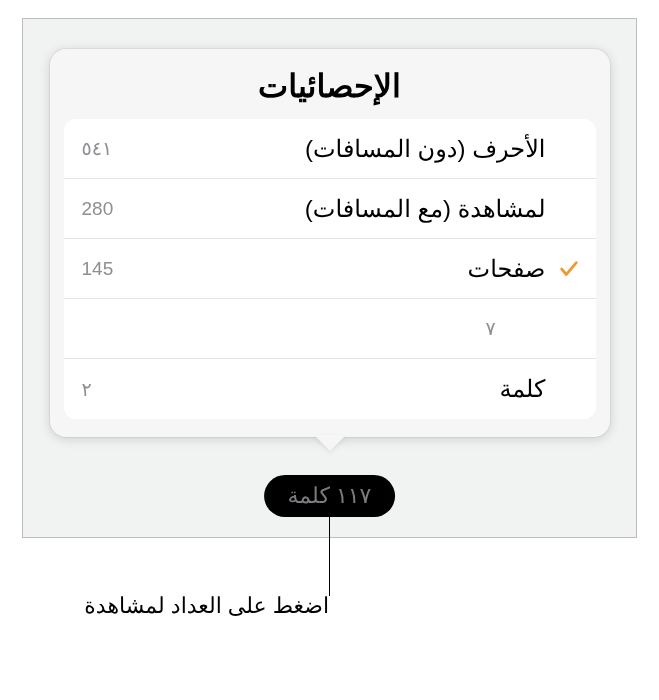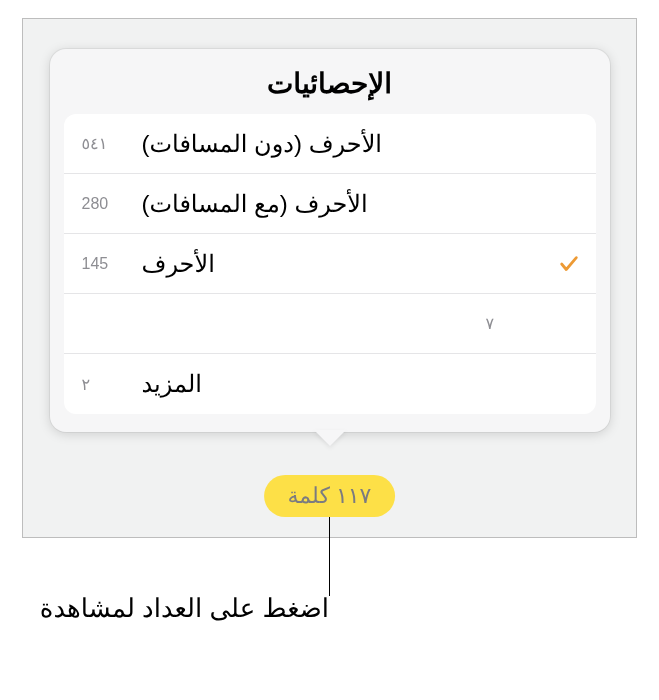--- a/index.html
+++ b/index.html
@@ -25,21 +25,21 @@
     left: 50%;
     transform: translateX(-50%);
     width: 560px;
     background: #f6f6f7;
     border-radius: 16px;
     box-shadow: 0 2px 12px rgba(0,0,0,0.15), 0 0 0 1px rgba(0,0,0,0.05);
     padding-bottom: 18px;
   }
   .popover-title {
     text-align: center;
-    font-size: 28px;
+    font-size: 32px;
     font-weight: 600;
     color: #000;
     padding: 18px 0 14px 0;
   }
   .stats-card {
     margin: 0 14px;
     background: #fff;
     border-radius: 12px;
     overflow: hidden;
   }
@@ -49,24 +49,24 @@
     min-height: 60px;
     padding: 0 18px;
     border-bottom: 1px solid #e5e5e7;
     position: relative;
   }
   .stat-row:last-child { border-bottom: none; }
   .stat-label {
     flex: 1;
     font-size: 24px;
     color: #000;
-    text-align: left;
+    text-align: right;
   }
   .stat-value {
-    font-size: 16px;
+    font-size: 19px;
     color: #8e8e93;
     text-align: left;
     direction: rtl;
     min-width: 60px;
   }
   .check-icon {
     width: 22px;
     height: 22px;
     margin-right: -2px;
     margin-left: 12px;
@@ -87,21 +87,21 @@
     border-left: 16px solid transparent;
     border-right: 16px solid transparent;
     border-top: 16px solid #f6f6f7;
     filter: drop-shadow(0 2px 2px rgba(0,0,0,0.08));
   }
   .counter-pill {
     position: absolute;
     top: 456px;
     left: 50%;
     transform: translateX(-50%);
-    background: #fde047;
+    background: #000000;
     color: #7b7b80;
     font-size: 22px;
     padding: 8px 24px;
     border-radius: 22px;
     display: inline-flex;
     align-items: center;
     gap: 6px;
     direction: rtl;
     z-index: 2;
   }
@@ -112,21 +112,21 @@
     width: 1px;
     height: 97px;
     background: #000;
   }
   .callout-text {
     position: absolute;
     top: 590px;
     right: 330px;
     width: auto;
     text-align: center;
-    font-size: 26px;
+    font-size: 22px;
     color: #000;
     line-height: 1.45;
     direction: rtl;
   }
 </style>
 </head>
 <body>
 
 <div class="outer-frame">
 
@@ -147,33 +147,33 @@
         </div>
       </div>
 
       <div class="stat-row">
         <div class="row-inner">
           <span class="check-icon" style="visibility:hidden">
             <svg viewBox="0 0 24 24">
                 <path d="M4 12l5 6L20 5" stroke="#ed9a34" stroke-width="3" fill="none" stroke-linecap="round" stroke-linejoin="round"></path>
               </svg>
           </span>
-          <span class="stat-label">الأحرف (مع المسافات)</span>
+          <span class="stat-label">لمشاهدة (مع المسافات)</span>
           <span class="stat-value">280</span>
         </div>
       </div>
 
       <div class="stat-row">
         <div class="row-inner">
           <span class="check-icon">
             <svg viewBox="0 0 24 24">
                 <path d="M4 12l5 6L20 5" stroke="#ed9a34" stroke-width="3" fill="none" stroke-linecap="round" stroke-linejoin="round"></path>
               </svg>
           </span>
-          <span class="stat-label">الأحرف</span>
+          <span class="stat-label">صفحات</span>
           <span class="stat-value">145</span>
         </div>
       </div>
 
       <div class="stat-row">
         <div class="row-inner">
           <span class="check-icon" style="visibility:hidden">
             <svg viewBox="0 0 24 24">
                 <path d="M4 12l5 6L20 5" stroke="#ed9a34" stroke-width="3" fill="none" stroke-linecap="round" stroke-linejoin="round"></path>
               </svg>
@@ -182,21 +182,21 @@
         </div>
       </div>
 
       <div class="stat-row">
         <div class="row-inner">
           <span class="check-icon" style="visibility:hidden">
             <svg viewBox="0 0 24 24">
                 <path d="M4 12l5 6L20 5" stroke="#ed9a34" stroke-width="3" fill="none" stroke-linecap="round" stroke-linejoin="round"></path>
               </svg>
           </span>
-          <span class="stat-label">المزيد</span>
+          <span class="stat-label">كلمة</span>
           <span class="stat-value">٢</span>
         </div>
       </div>
 
     </div>
     <div class="popover-tail"></div>
   </div>
 
   <div class="counter-pill">
     <span>١١٧ كلمة</span>

